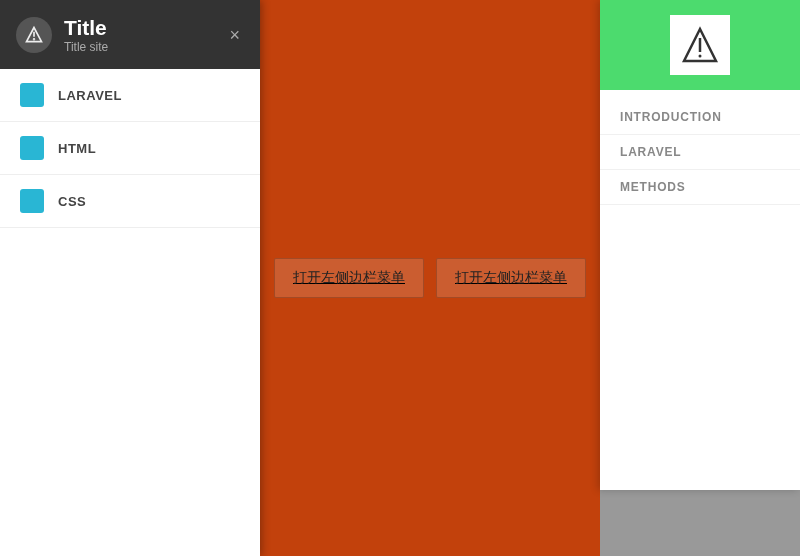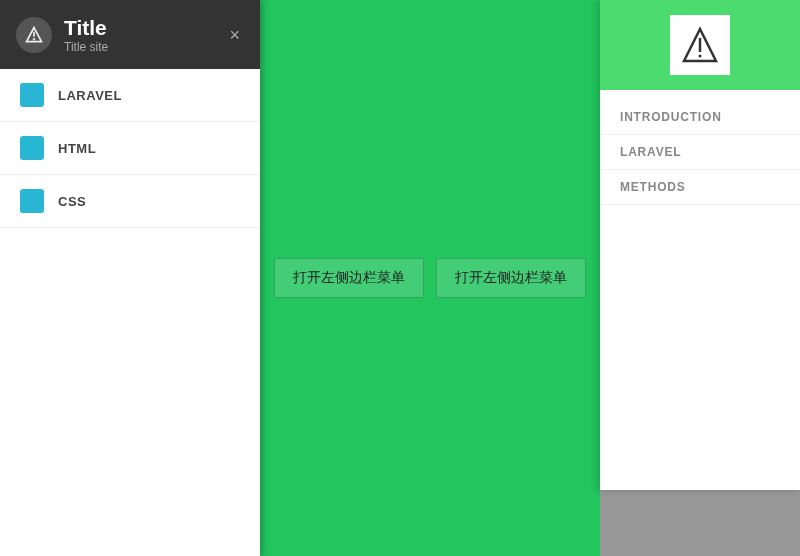--- a/index.html
+++ b/index.html
@@ -100,26 +100,27 @@
     .nav-label {
       font-size: 13px;
       font-weight: bold;
       letter-spacing: 0.5px;
       color: #444;
     }
 
     
     .main-content {
       flex: 1;
-      background: #22c55e;
+      background: #c2410c;
       display: flex;
       align-items: center;
       justify-content: center;
       gap: 12px;
       position: relative;
+      text-decoration: underline;
     }
 
     .main-btn {
       background: rgba(255,255,255,0.15);
       border: 1px solid rgba(0,0,0,0.2);
       padding: 10px 18px;
       font-size: 14px;
       color: #222;
       cursor: pointer;
       border-radius: 2px;

